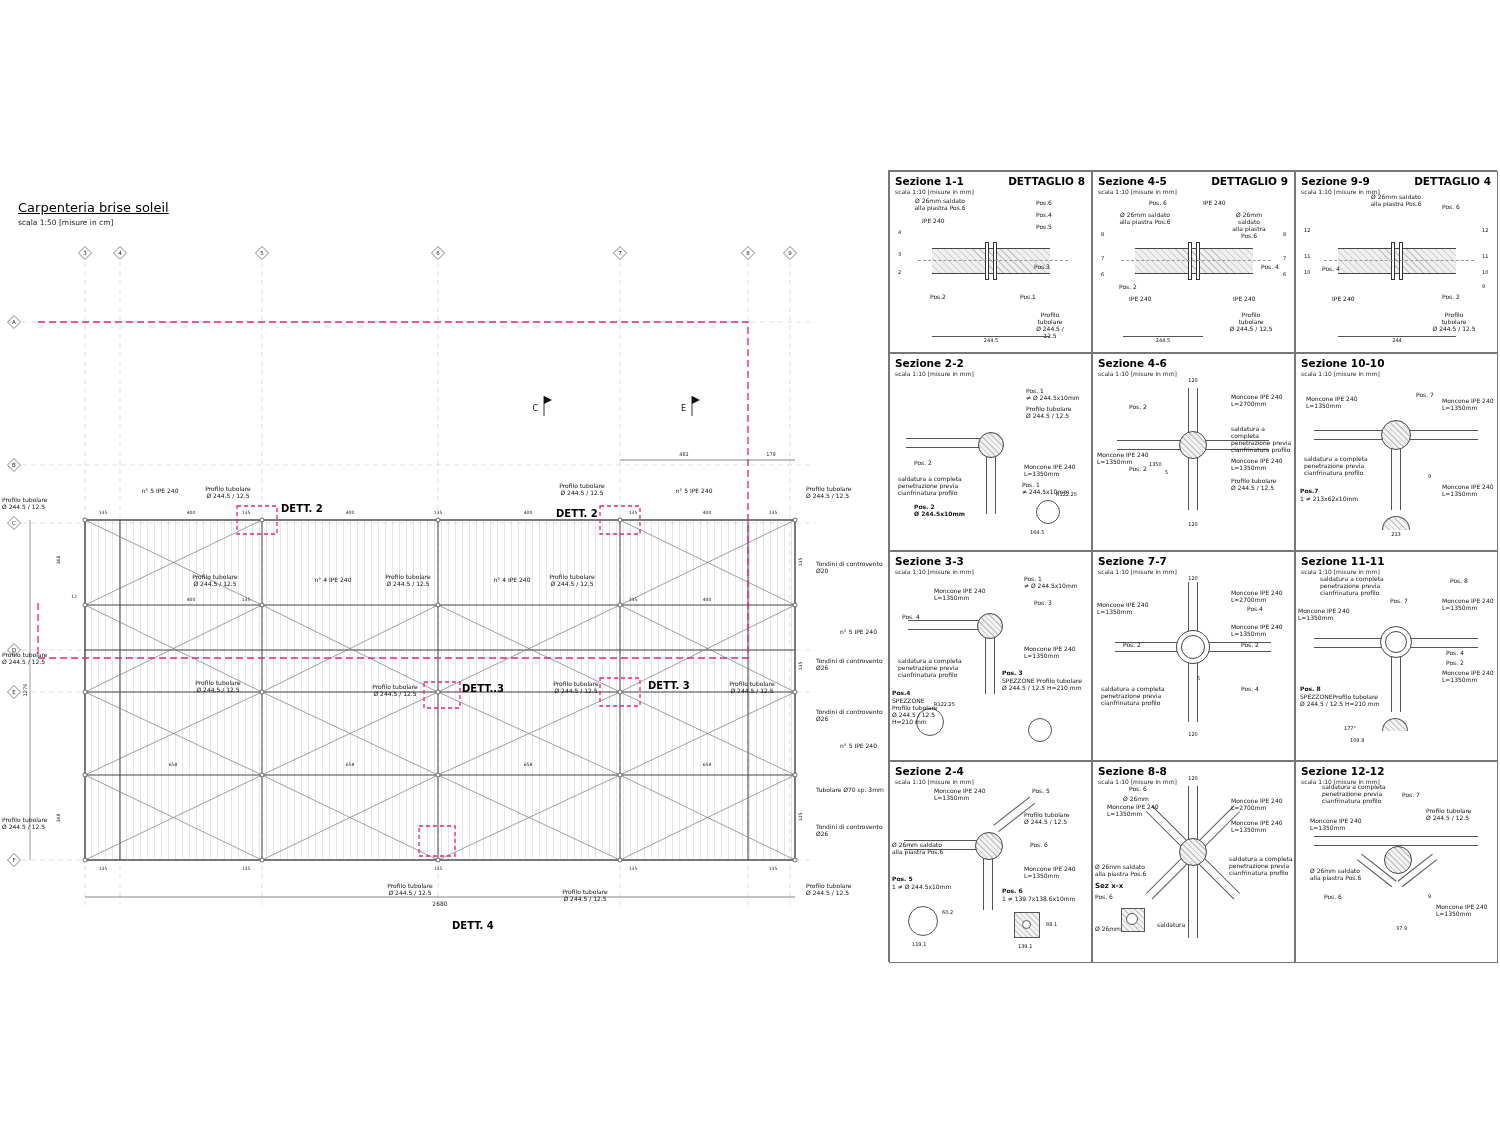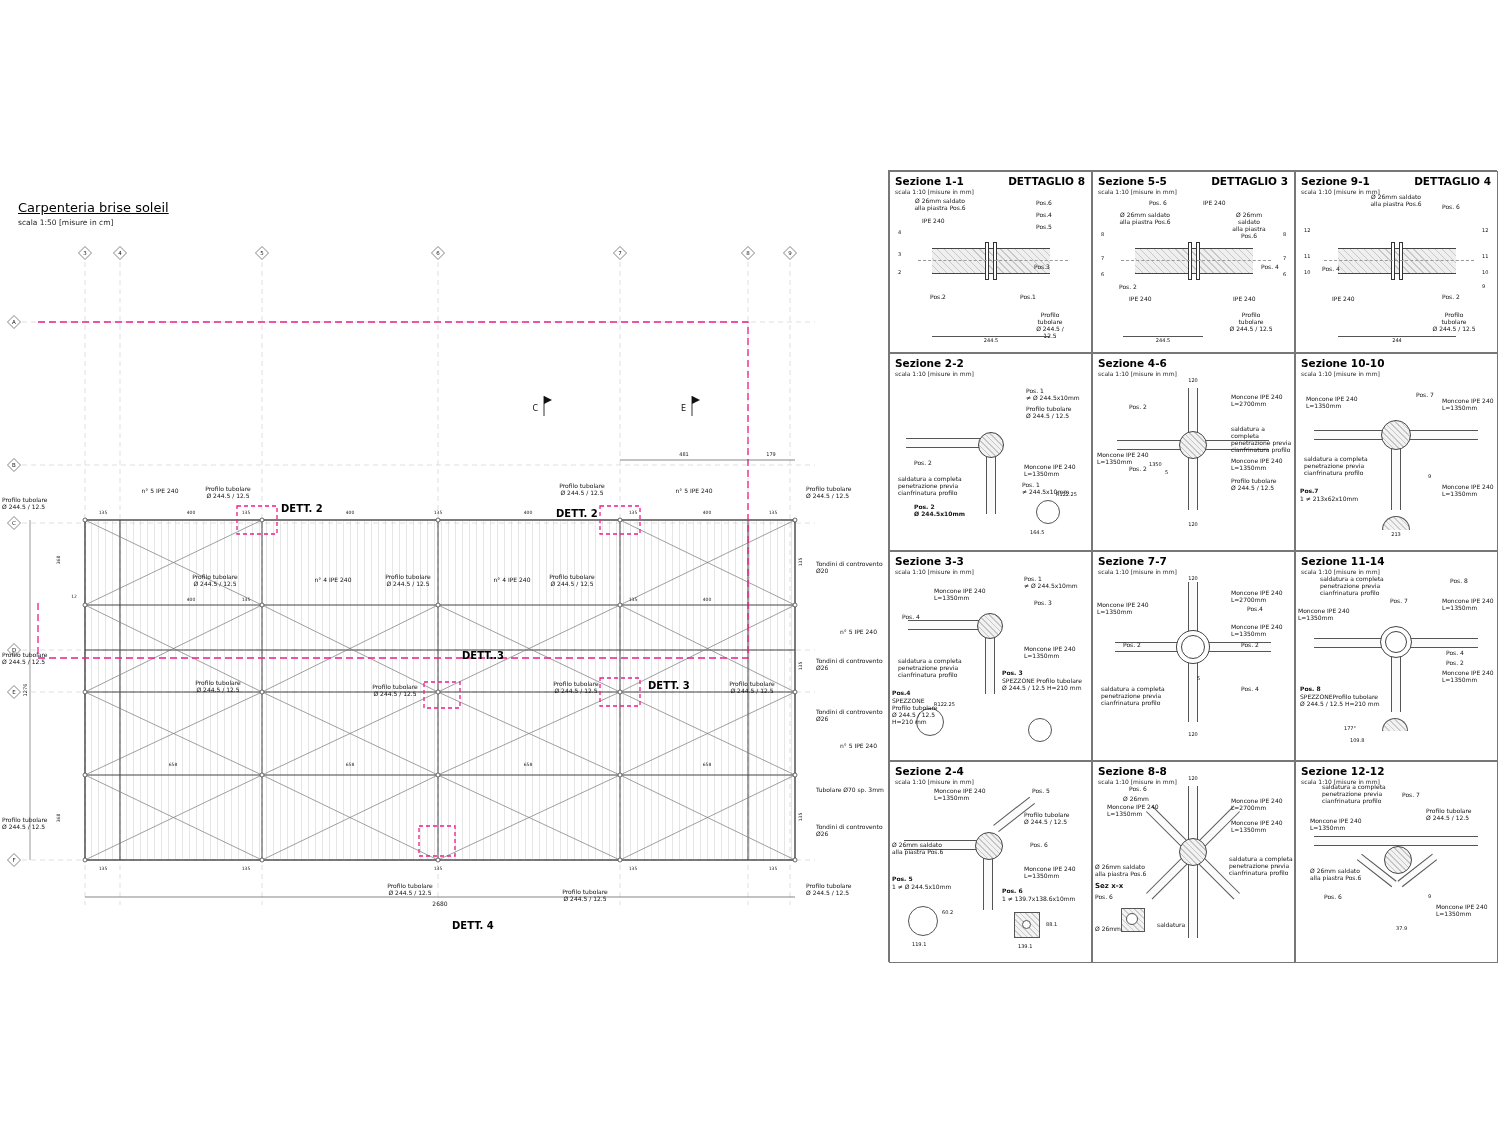--- a/index.html
+++ b/index.html
@@ -286,21 +286,21 @@
     <div class="plab cc" style="left:572px;top:574px">Profilo tubolare
 Ø 244.5 / 12.5</div>
     <div class="plab" style="left:840px;top:629px">n° 5 IPE 240</div>
     <div class="plab" style="left:816px;top:658px">Tondini di controvento Ø26</div>
     <div class="plab" style="left:2px;top:652px">Profilo tubolare
 Ø 244.5 / 12.5</div>
     <div class="plab cc" style="left:218px;top:680px">Profilo tubolare
 Ø 244.5 / 12.5</div>
     <div class="plab cc" style="left:395px;top:684px">Profilo tubolare
 Ø 244.5 / 12.5</div>
-    <div class="dett" style="left:462px;top:650px">DETT..3</div>
+    <div class="dett" style="left:462px;top:683px">DETT..3</div>
     <div class="plab cc" style="left:576px;top:681px">Profilo tubolare
 Ø 244.5 / 12.5</div>
     <div class="dett" style="left:648px;top:680px">DETT. 3</div>
     <div class="plab cc" style="left:752px;top:681px">Profilo tubolare
 Ø 244.5 / 12.5</div>
     <div class="plab" style="left:816px;top:709px">Tondini di controvento Ø26</div>
     <div class="plab" style="left:840px;top:743px">n° 5 IPE 240</div>
     <div class="plab" style="left:816px;top:787px">Tubolare Ø70 sp. 3mm</div>
     <div class="plab" style="left:816px;top:824px">Tondini di controvento Ø26</div>
     <div class="plab" style="left:2px;top:817px">Profilo tubolare
@@ -336,23 +336,23 @@
       <div class="ann cc" style="left:160px;top:140px">Profilo tubolare
 Ø 244.5 / 12.5</div>
       <div class="ann sm" style="left:8px;top:58px">4</div>
       <div class="ann sm" style="left:8px;top:80px">3</div>
       <div class="ann sm" style="left:8px;top:98px">2</div>
       <div class="dimline" style="left:42px;top:164px;width:118px"></div>
       <div class="ann cc sm" style="left:101px;top:166px">244.5</div>
     </div>
 
     <div class="cell">
-      <div class="sect">Sezione 5-5</div>
-      <div class="secs">scala 1:10 [misure in mm]</div>
-      <div class="secd">DETTAGLIO 3</div>
+      <div class="sect">Sezione 4-5</div>
+      <div class="secs">scala 1:10 [misure in mm]</div>
+      <div class="secd">DETTAGLIO 9</div>
       <div class="hbar" style="left:42px;top:76px;width:118px;height:26px"></div>
       <div class="plate" style="left:95px;top:70px;width:4px;height:38px"></div>
       <div class="plate" style="left:103px;top:70px;width:4px;height:38px"></div>
       <div class="dash" style="left:28px;top:88px;width:150px"></div>
       <div class="ann" style="left:56px;top:28px">Pos. 6</div>
       <div class="ann cc" style="left:52px;top:40px">Ø 26mm saldato
 alla piastra Pos.6</div>
       <div class="ann" style="left:110px;top:28px">IPE 240</div>
       <div class="ann cc" style="left:156px;top:40px">Ø 26mm saldato
 alla piastra Pos.6</div>
@@ -366,21 +366,21 @@
       <div class="ann" style="left:26px;top:112px">Pos. 2</div>
       <div class="ann" style="left:36px;top:124px">IPE 240</div>
       <div class="ann" style="left:140px;top:124px">IPE 240</div>
       <div class="ann cc" style="left:158px;top:140px">Profilo tubolare
 Ø 244.5 / 12.5</div>
       <div class="dimline" style="left:30px;top:164px;width:80px"></div>
       <div class="ann cc sm" style="left:70px;top:166px">244.5</div>
     </div>
 
     <div class="cell">
-      <div class="sect">Sezione 9-1</div>
+      <div class="sect">Sezione 9-9</div>
       <div class="secs">scala 1:10 [misure in mm]</div>
       <div class="secd">DETTAGLIO 4</div>
       <div class="hbar" style="left:42px;top:76px;width:118px;height:26px"></div>
       <div class="plate" style="left:95px;top:70px;width:4px;height:38px"></div>
       <div class="plate" style="left:103px;top:70px;width:4px;height:38px"></div>
       <div class="dash" style="left:28px;top:88px;width:150px"></div>
       <div class="ann cc" style="left:100px;top:22px">Ø 26mm saldato
 alla piastra Pos.6</div>
       <div class="ann" style="left:146px;top:32px">Pos. 6</div>
       <div class="ann sm" style="left:8px;top:56px">12</div>
@@ -520,21 +520,21 @@
       <div class="ann" style="left:148px;top:90px">Pos. 2</div>
       <div class="ann" style="left:8px;top:134px">saldatura a completa
 penetrazione previa
 cianfrinatura profilo</div>
       <div class="ann" style="left:148px;top:134px">Pos. 4</div>
       <div class="ann sm" style="left:104px;top:124px">5</div>
       <div class="ann cc sm" style="left:100px;top:180px">120</div>
     </div>
 
     <div class="cell">
-      <div class="sect">Sezione 11-14</div>
+      <div class="sect">Sezione 11-11</div>
       <div class="secs">scala 1:10 [misure in mm]</div>
       <div class="bh" style="left:18px;top:86px;width:164px;height:10px"></div>
       <div class="bv" style="left:95px;top:102px;width:10px;height:58px"></div>
       <div class="ring" style="left:84px;top:74px;width:32px;height:32px"></div>
       <div class="halfmoon" style="left:86px;top:166px;width:26px;height:13px"></div>
       <div class="ann" style="left:24px;top:24px">saldatura a completa
 penetrazione previa
 cianfrinatura profilo</div>
       <div class="ann" style="left:94px;top:46px">Pos. 7</div>
       <div class="ann" style="left:154px;top:26px">Pos. 8</div>

